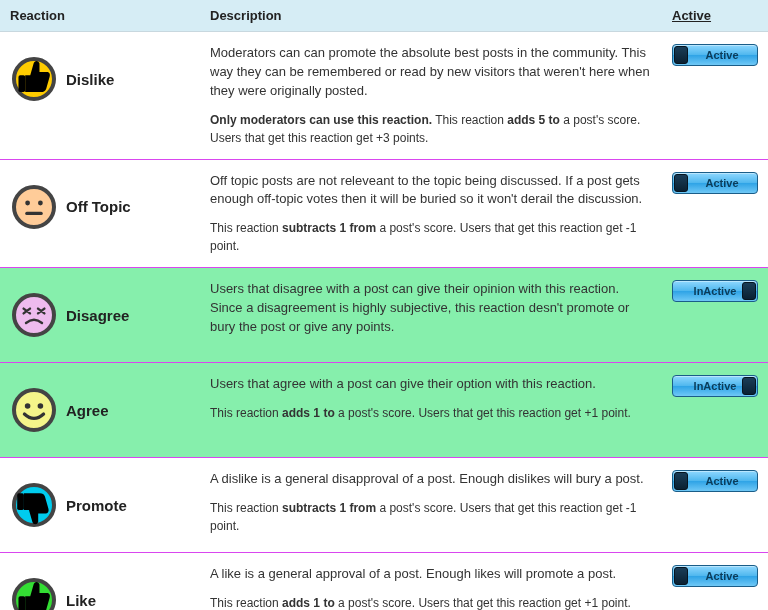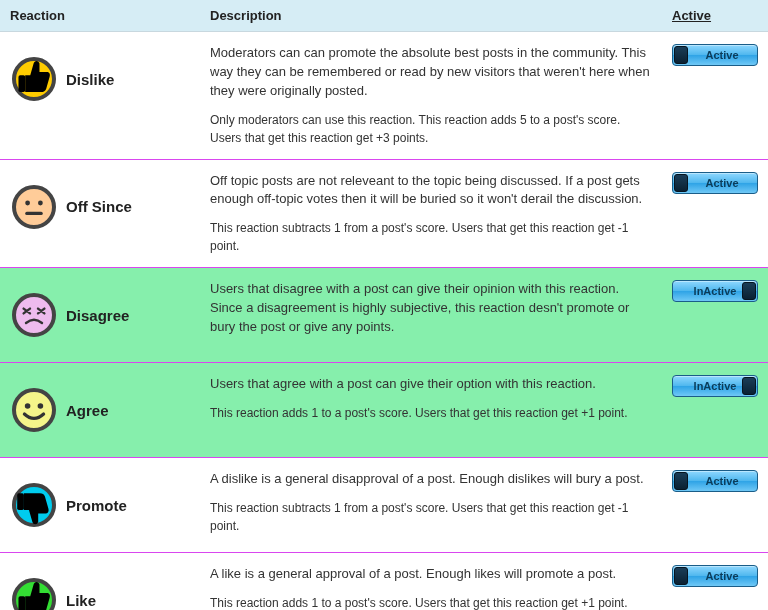--- a/index.html
+++ b/index.html
@@ -49,21 +49,21 @@
   .desc-main {
     color: #333;
     line-height: 1.45;
     margin-bottom: 10px;
   }
   .desc-meta {
     color: #333;
     font-size: 12px;
     line-height: 1.5;
   }
-  .desc-meta b { font-weight: normal; }
+  .desc-meta b { font-weight: bold; }
   
   .toggle {
     display: inline-block;
     width: 86px;
     height: 22px;
     border: 1px solid #1a5d88;
     border-radius: 4px;
     position: relative;
     background: linear-gradient(#8fd8ff,#4fb7ee 49%,#2ea3e6 51%,#6fc8f6);
     box-shadow: inset 0 1px 0 rgba(255,255,255,.4);
@@ -130,21 +130,21 @@
         <td class="col-reaction">
           <div class="reaction-cell">
             <span class="icon-wrap">
               <svg viewBox="0 0 60 60">
                 <circle cx="30" cy="30" r="25" fill="#ffcc99" stroke="#444" stroke-width="5"></circle>
                 <circle cx="22" cy="25" r="3" fill="#333"></circle>
                 <circle cx="38" cy="25" r="3" fill="#333"></circle>
                 <rect x="19" y="36" width="22" height="4" rx="2" fill="#333"></rect>
               </svg>
             </span>
-            <span class="reaction-name">Off Since</span>
+            <span class="reaction-name">Off Topic</span>
           </div>
         </td>
         <td>
           <div class="desc-main">Off topic posts are not releveant to the topic being discussed. If a post gets enough off-topic votes then it will be buried so it won't derail the discussion.</div>
           <div class="desc-meta"><b></b><span>This reaction </span><b>subtracts 1 from</b><span> a post's score. Users that get this reaction get -1 point.</span></div>
         </td>
         <td class="col-active"><div class="toggle state-active"><span class="knob"></span><span class="tlabel">Active</span></div></td>
       </tr>
       <tr class="inactive">
         <td class="col-reaction">

